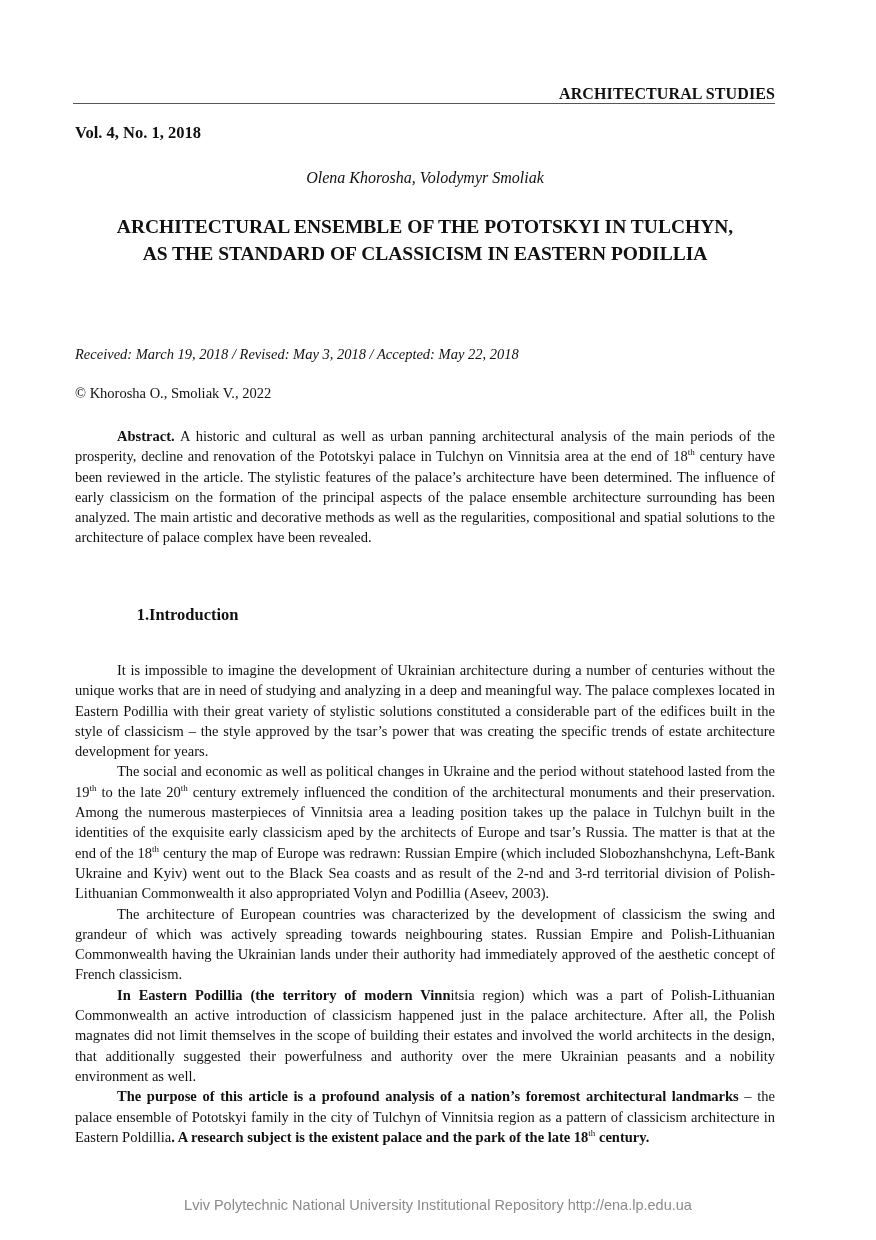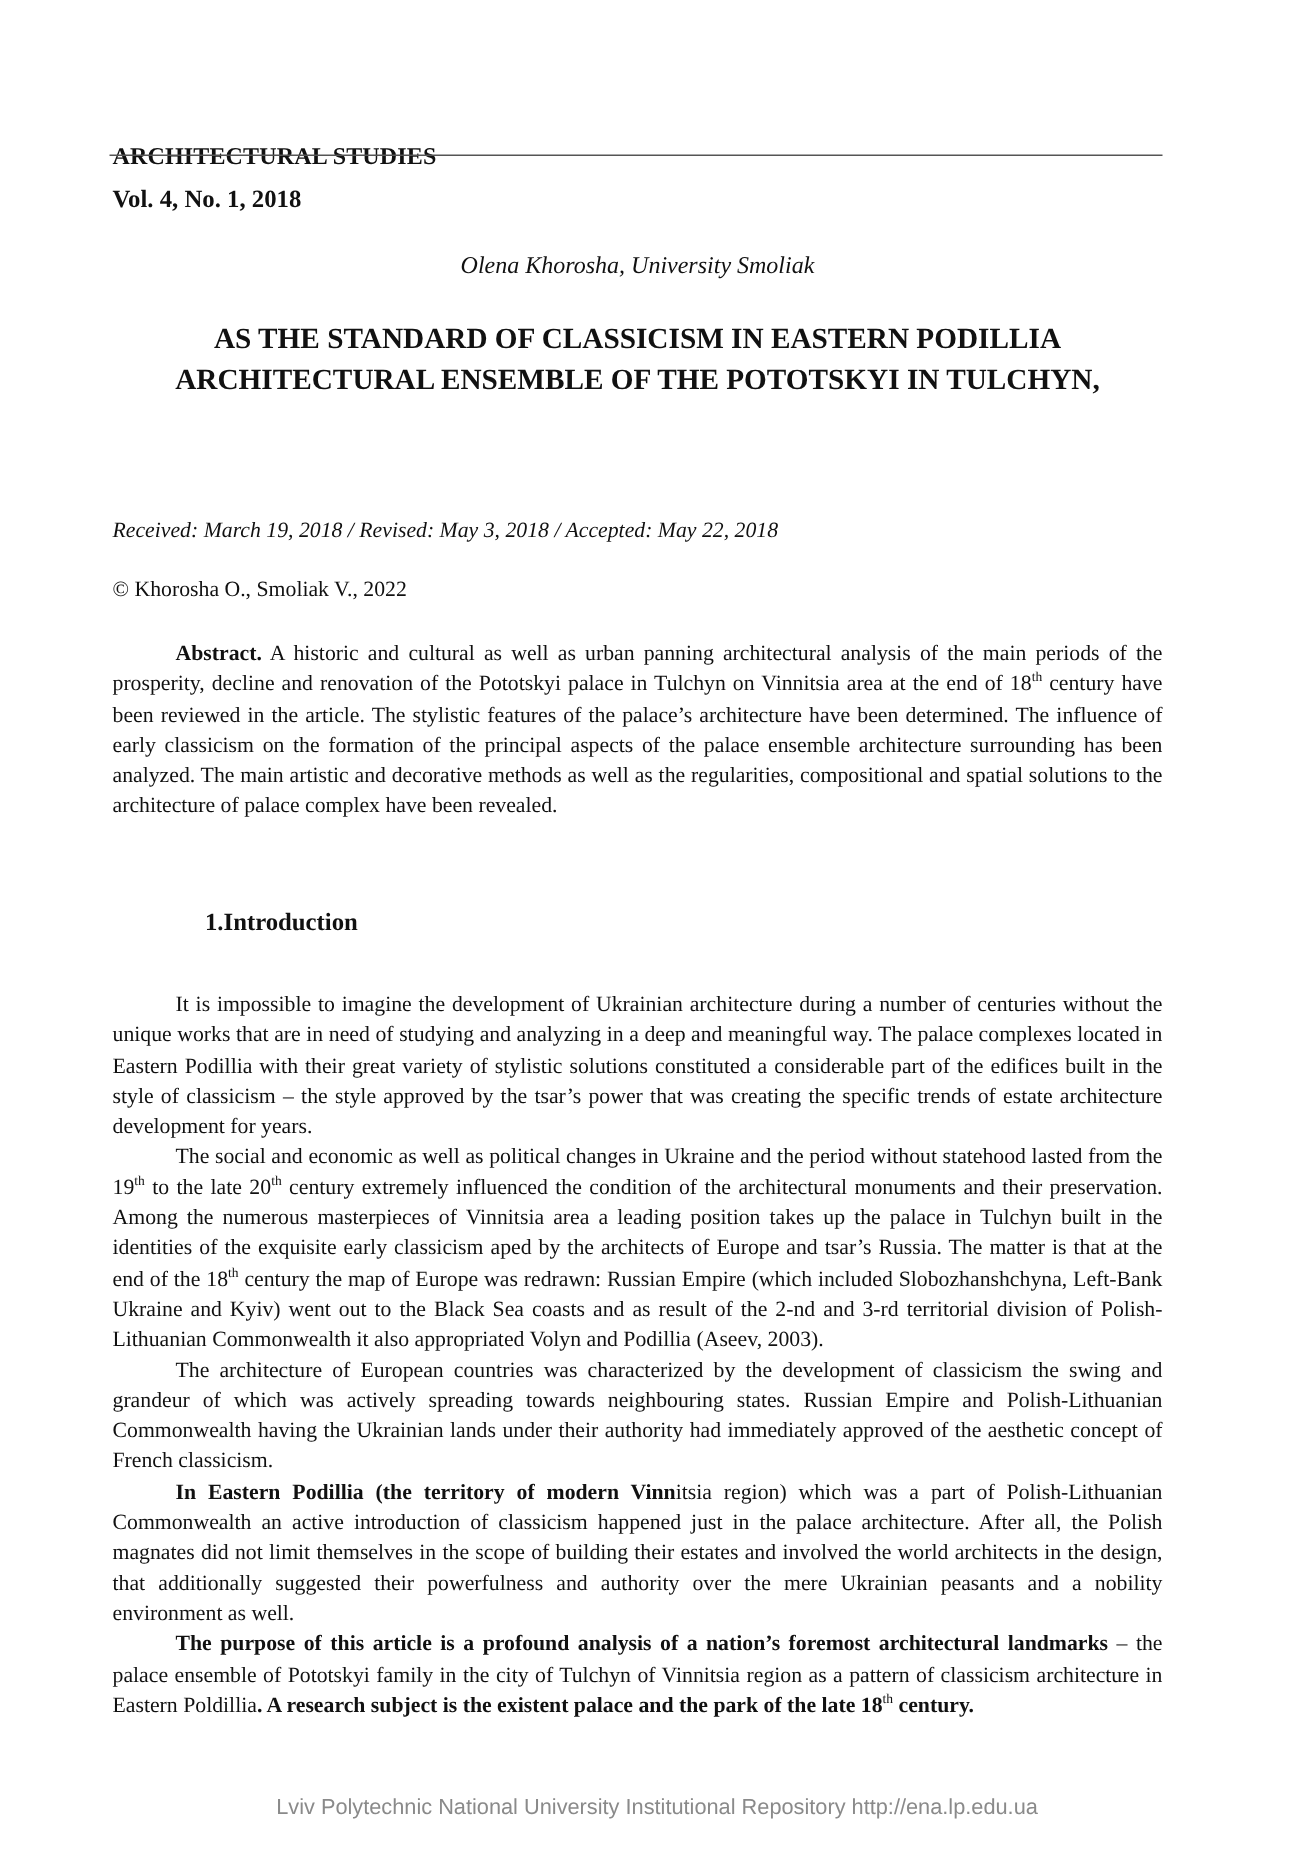--- a/index.html
+++ b/index.html
@@ -1,19 +1,19 @@
 <!DOCTYPE html>
 <html><head>
 <meta charset="utf-8">
 <style>
   html, body { margin: 0; padding: 0; background: #ffffff; }
   body { width: 876px; height: 1240px; position: relative; overflow: hidden;
          font-family: "Liberation Serif", serif; color: #111; }
   .page { position: absolute; left: 75px; width: 700px; top: 0; }
-  .journal-header { position: absolute; top: 96px; left: 0; width: 700px; text-align: left;
+  .journal-header { position: absolute; top: 85px; left: 0; width: 700px; text-align: right;
                     font-weight: bold; font-size: 16px; letter-spacing: 0.1px; }
   .header-rule { position: absolute; top: 103px; left: -2px; width: 702px; height: 0;
                  border-top: 1.3px solid #555; }
   .volume { position: absolute; top: 123px; left: 0; font-weight: bold; font-size: 16.5px; }
   .authors { position: absolute; top: 169px; left: 0; width: 700px; text-align: center;
              font-style: italic; font-size: 16px; }
   .title { position: absolute; top: 213px; left: 0; width: 700px; text-align: center;
            font-weight: bold; font-size: 19.5px; line-height: 27px; }
   .affil { position: absolute; top: 286px; left: 0; width: 700px; text-align: center;
            font-style: italic; font-size: 14.5px; line-height: 20px; }
@@ -31,25 +31,25 @@
             font-family: "Liberation Sans", sans-serif; font-size: 14.5px; color: #8a8a8a; }
 </style>
 </head>
 <body>
 
 <div class="page">
   <div class="journal-header">ARCHITECTURAL STUDIES</div>
   <div class="header-rule"></div>
   <div class="volume">Vol. 4, No. 1, 2018</div>
 
-  <div class="authors">Olena Khorosha, University Smoliak</div>
+  <div class="authors">Olena Khorosha, Volodymyr Smoliak</div>
 
   <div class="title">
+    <div>ARCHITECTURAL ENSEMBLE OF THE POTOTSKYI IN TULCHYN,</div>
     <div>AS THE STANDARD OF CLASSICISM IN EASTERN PODILLIA</div>
-    <div>ARCHITECTURAL ENSEMBLE OF THE POTOTSKYI IN TULCHYN,</div>
   </div>
 
   <div class="affil">
   </div>
 
   <div class="dates">Received: March 19, 2018 / Revised: May 3, 2018 / Accepted: May 22, 2018</div>
   <div class="copyright">© Khorosha O., Smoliak V., 2022</div>
 
   <div class="abstract">
     <p class="body-text indent"><span class="b">Abstract.</span><span> A historic and cultural as well as urban panning architectural analysis of the main periods of the prosperity, decline and renovation of the Pototskyi palace in Tulchyn on Vinnitsia area at the end of 18</span><sup>th</sup><span> century have been reviewed in the article. The stylistic features of the palace’s architecture have been determined. The influence of early classicism on the formation of the principal aspects of the palace ensemble architecture surrounding has been analyzed. The main artistic and decorative methods as well as the regularities, compositional and spatial solutions to the architecture of palace complex have been revealed.</span></p>

